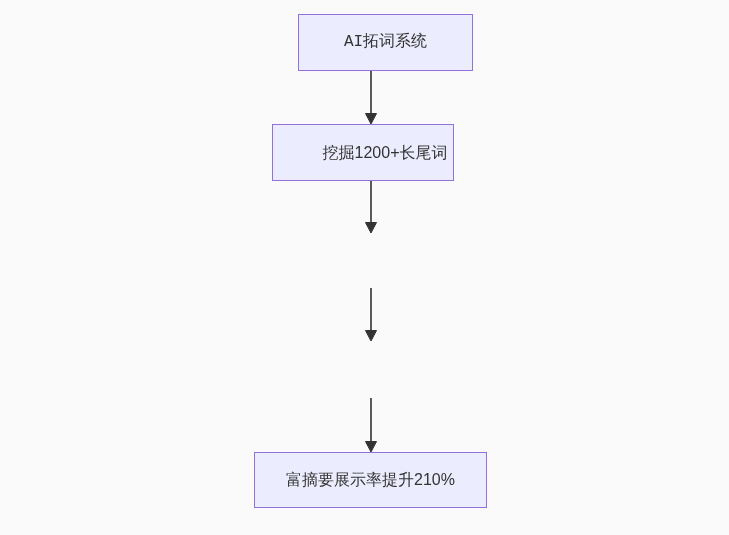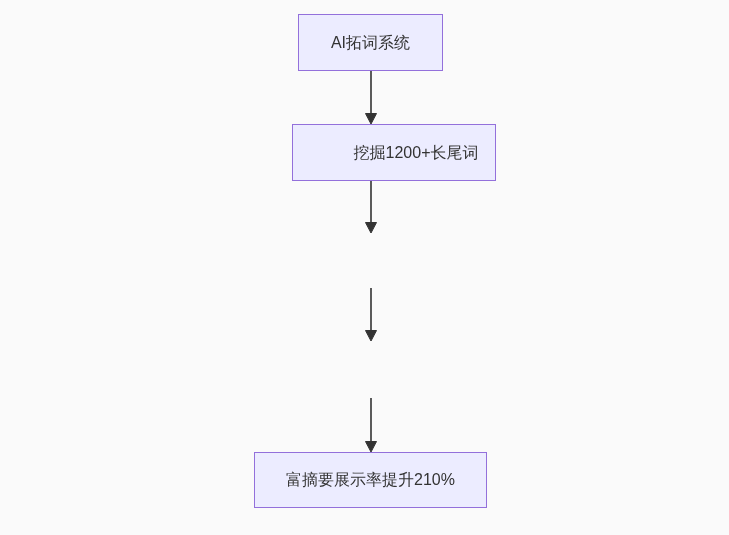--- a/index.html
+++ b/index.html
@@ -41,22 +41,22 @@
     border: 1px solid #9370DB;
     color: #333333;
     font-size: 16px;
     line-height: 1.2;
     display: flex;
     align-items: center;
     justify-content: center;
     text-align: center;
     white-space: nowrap;
   }
-  .node-1 { left: 298px; top: 14px;  width: 145px; height: 57px; }
-  .node-2 { left: 292px; top: 124px; width: 204px; height: 57px; padding-left: 44px; }
+  .node-1 { left: 298px; top: 14px;  width: 175px; height: 57px; font-family: Liberation Mono, monospace; }
+  .node-2 { left: 272px; top: 124px; width: 182px; height: 57px; padding-left: 44px; }
   .node-3 { left: 259px; top: 233px; width: 224px; height: 55px; }
   .node-4 { left: 262px; top: 341px; width: 218px; height: 57px; }
   .node-5 { left: 254px; top: 452px; width: 233px; height: 56px; }
 </style>
 </head>
 <body>
 
 <div class="canvas">
 
   <svg class="edges-svg" viewBox="0 0 729 535" xmlns="http://www.w3.org/2000/svg">

